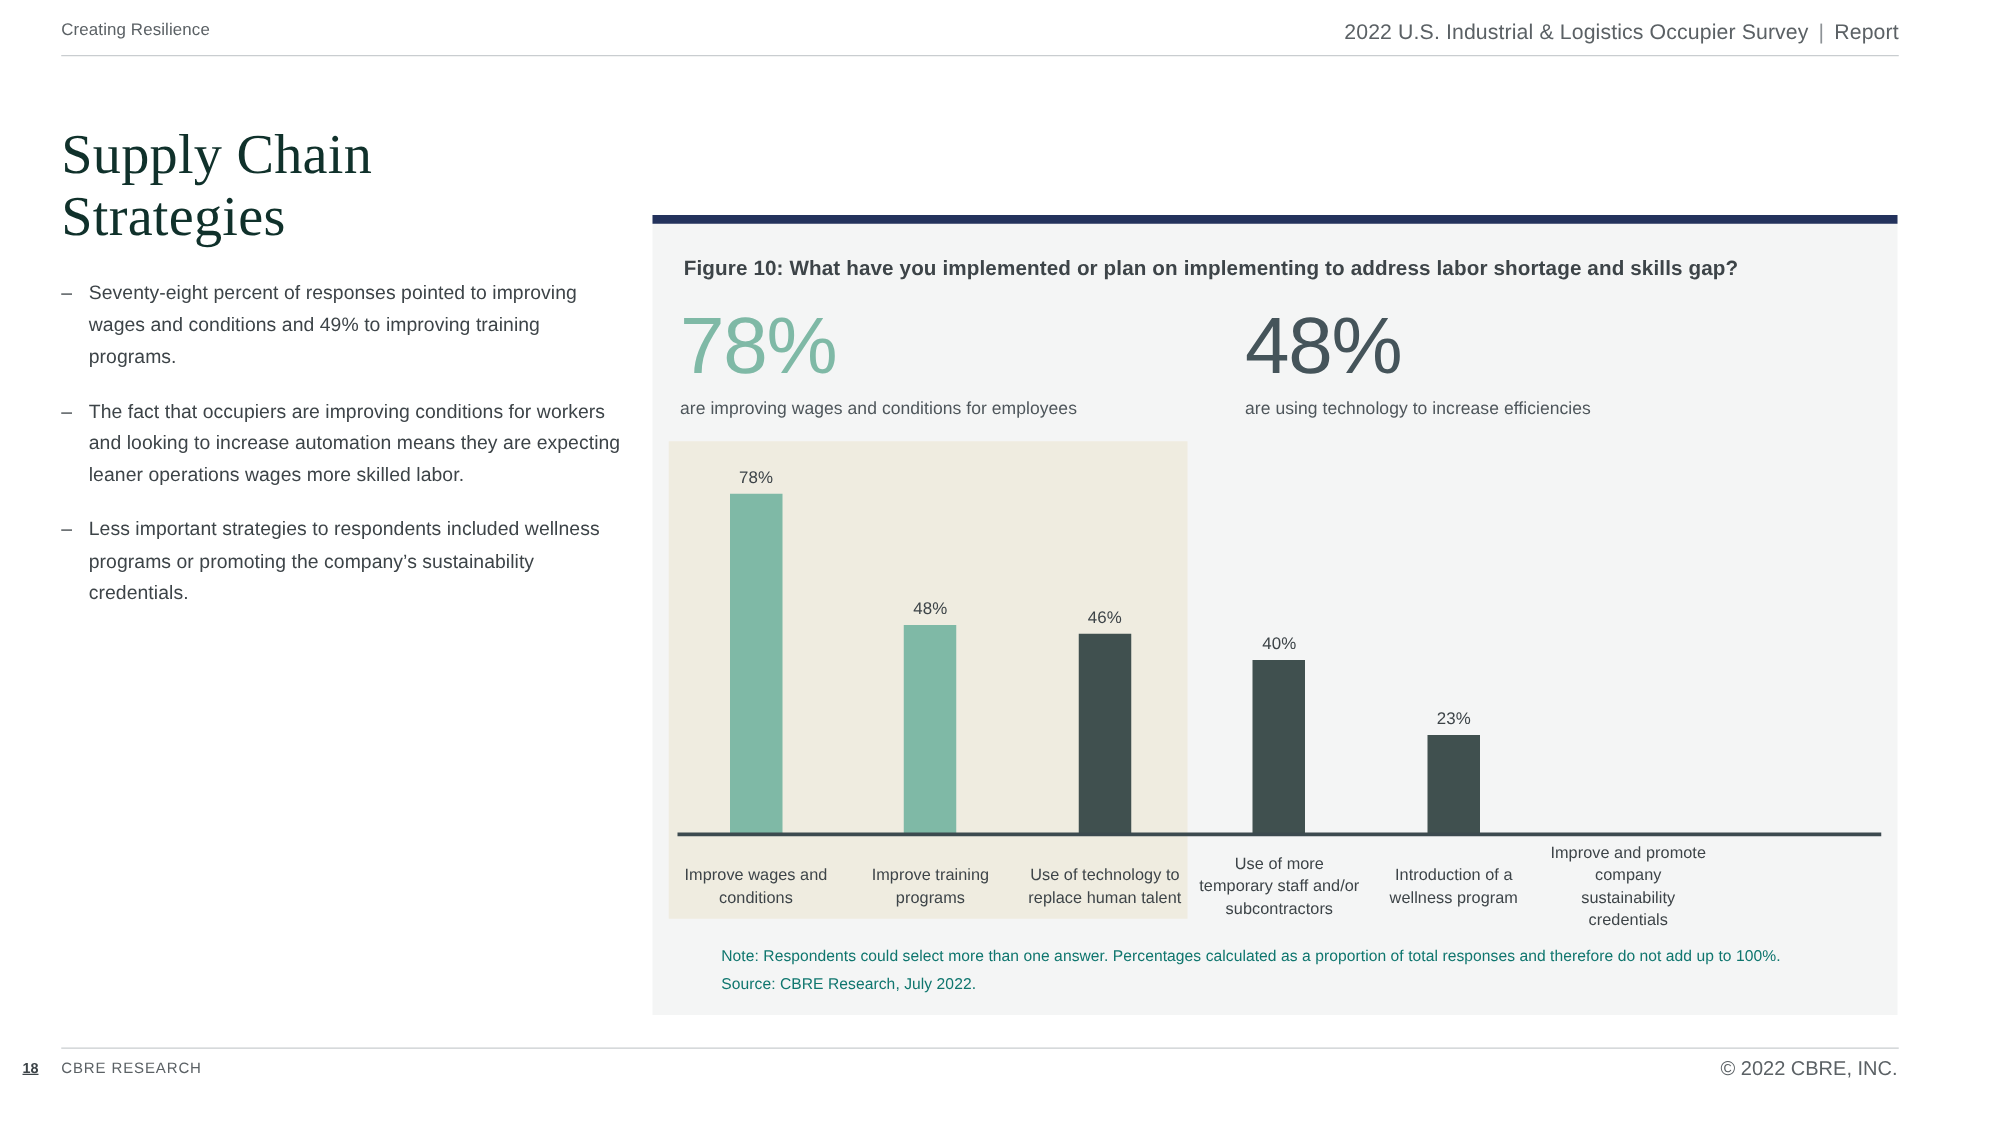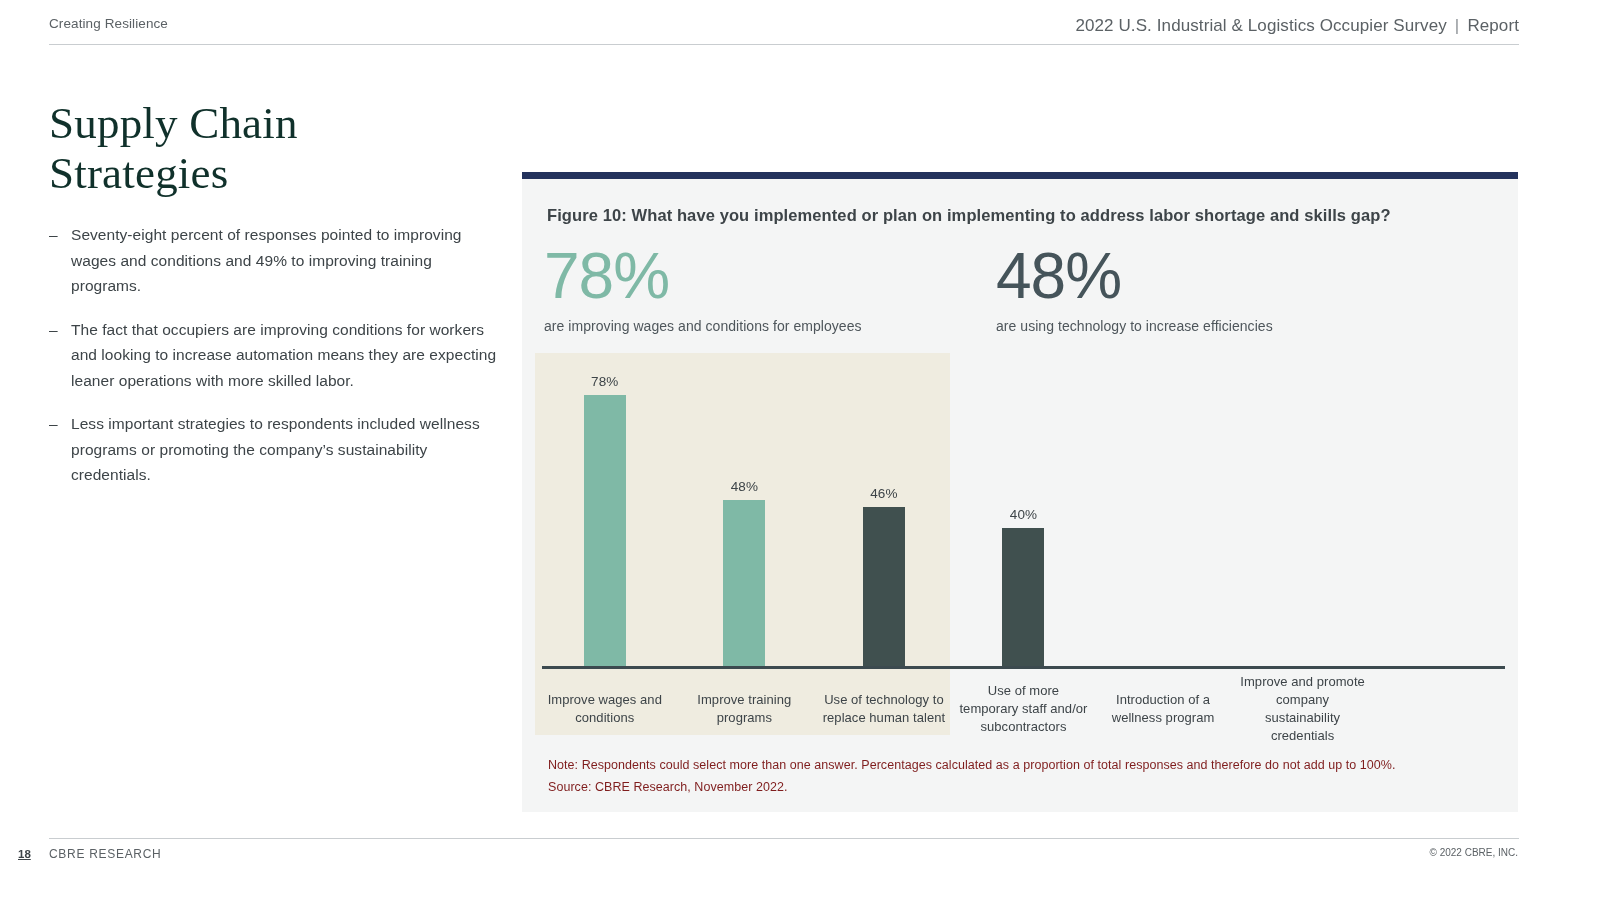--- a/index.html
+++ b/index.html
@@ -93,31 +93,31 @@
     position: absolute; left: 0; top: 320px; width: 977px;
     display: flex; align-items: center;
   }
   .xlab {
     font-size: 13px; line-height: 18px; color: #3d4448;
     text-align: center; padding: 0 4px; letter-spacing: .05px;
   }
 
   
   .notes { position: absolute; left: 26px; top: 582px; width: 950px; }
-  .note-line { font-size: 12.5px; line-height: 22px; color: #7f1d1d; letter-spacing: .05px; }
+  .note-line { font-size: 12.5px; line-height: 22px; color: #0f766e; letter-spacing: .05px; margin-left: 29px; }
 
   
   .ftr-rule {
     position: absolute; left: 49px; top: 838px; width: 1470px; height: 1px; background: #c9cdd0;
   }
   .ftr { position: absolute; left: 18px; top: 847px; width: 1500px;
          display: flex; align-items: baseline; }
   .ftr-page { font-size: 11.5px; font-weight: bold; color: #3d4448; width: 31px; text-decoration: underline; }
   .ftr-label { font-size: 12px; color: #5b6165; letter-spacing: .7px; }
-  .ftr-right { position: absolute; right: 82px; top: 847px; font-size: 10px; color: #5b6165; }
+  .ftr-right { position: absolute; right: 82px; top: 847px; font-size: 16px; color: #5b6165; }
 </style>
 </head>
 <body>
 
 <div class="page">
 
   <div class="hdr">
     <div class="hdr-left">Creating Resilience</div>
     <div class="hdr-right">
       <span>2022 U.S. Industrial &amp; Logistics Occupier Survey</span><span class="sep">|</span><span>Report</span>
@@ -127,21 +127,21 @@
 
   <h1 class="title">Supply Chain Strategies</h1>
 
   <div class="bullets">
     <div class="bullet">
       <span class="dash">–</span>
       <span class="btxt">Seventy-eight percent of responses pointed to improving wages and conditions and 49% to improving training programs.</span>
     </div>
     <div class="bullet">
       <span class="dash">–</span>
-      <span class="btxt">The fact that occupiers are improving conditions for workers and looking to increase automation means they are expecting leaner operations with more skilled labor.</span>
+      <span class="btxt">The fact that occupiers are improving conditions for workers and looking to increase automation means they are expecting leaner operations wages more skilled labor.</span>
     </div>
     <div class="bullet">
       <span class="dash">–</span>
       <span class="btxt">Less important strategies to respondents included wellness programs or promoting the company’s sustainability credentials.</span>
     </div>
   </div>
 
   <div class="panel">
     <div class="panel-topbar"></div>
 
@@ -169,36 +169,40 @@
             <div class="bar-val">48%</div>
             <div class="bar green" style="height: 168px;"></div>
           </div>
           <div class="col" style="width: 139.571px;">
             <div class="bar-val">46%</div>
             <div class="bar dark" style="height: 161px;"></div>
           </div>
           <div class="col" style="width: 139.571px;">
             <div class="bar-val">40%</div>
             <div class="bar dark" style="height: 140px;"></div>
+          </div>
+          <div class="col" style="width: 139.571px;">
+            <div class="bar-val">23%</div>
+            <div class="bar dark" style="height: 80.5px;"></div>
           </div>
         </div>
       <div class="axis"></div>
       <div class="xlabels" id="xlabels">
           <div class="xlab" style="width: 139.571px;">Improve wages and conditions</div>
           <div class="xlab" style="width: 139.571px;">Improve training programs</div>
           <div class="xlab" style="width: 139.571px;">Use of technology to replace human talent</div>
           <div class="xlab" style="width: 139.571px;">Use of more temporary staff and/or subcontractors</div>
           <div class="xlab" style="width: 139.571px;">Introduction of a wellness program</div>
           <div class="xlab" style="width: 139.571px;">Improve and promote company sustainability credentials</div>
         </div>
     </div>
 
     <div class="notes">
       <div class="note-line">Note: Respondents could select more than one answer. Percentages calculated as a proportion of total responses and therefore do not add up to 100%.</div>
-      <div class="note-line">Source: CBRE Research, November 2022.</div>
+      <div class="note-line">Source: CBRE Research, July 2022.</div>
     </div>
   </div>
 
   <div class="ftr-rule"></div>
   <div class="ftr">
     <span class="ftr-page">18</span>
     <span class="ftr-label">CBRE RESEARCH</span>
   </div>
   <div class="ftr-right">© 2022 CBRE, INC.</div>
 

